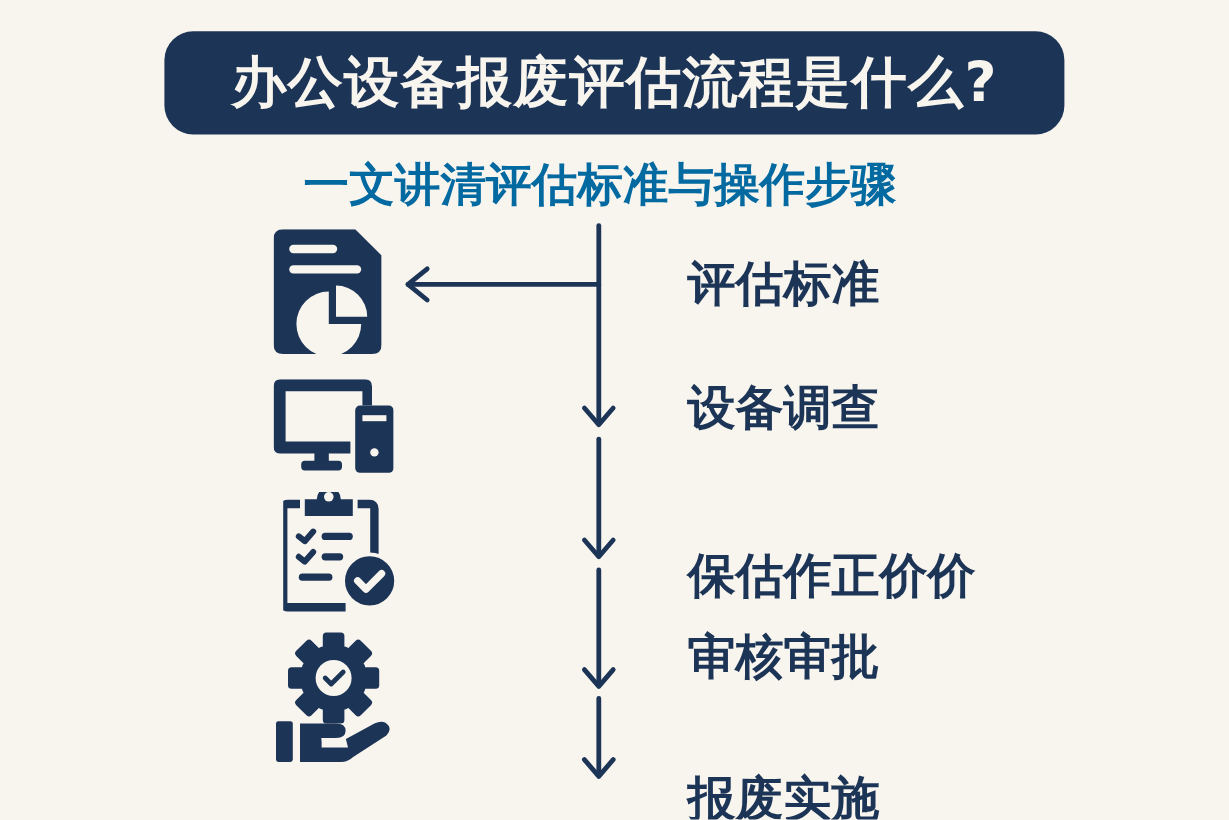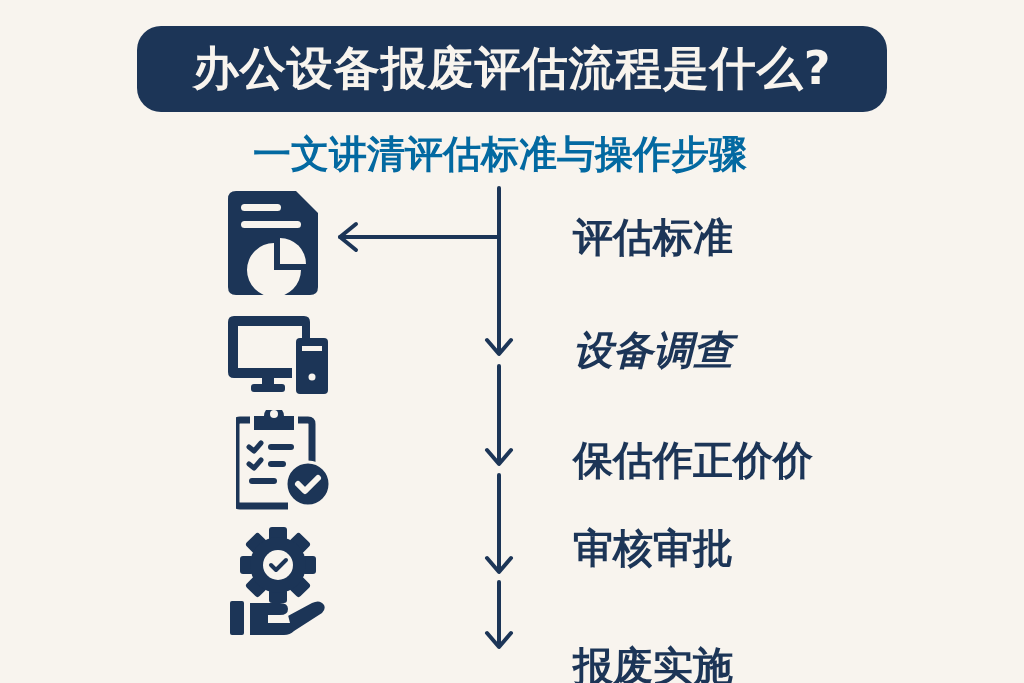--- a/index.html
+++ b/index.html
@@ -106,16 +106,16 @@
     </g>
     <circle r="15" fill="#f8f4ee"></circle>
     <polyline points="-7,0 -2,5 8,-5" fill="none" stroke="#1c3557" stroke-width="4" stroke-linecap="round" stroke-linejoin="round"></polyline>
   </g>
   <rect x="2" y="78" width="14" height="34" rx="2" fill="#1c3557"></rect>
   <path d="M22 80 H52 Q60 80 60 86 Q60 92 52 92 H40 L40 94 H58 L84 80 Q92 76 96 82 Q98 86 94 90 L66 108 Q62 112 56 112 H22 Z" fill="#1c3557"></path>
   <path d="M40 92 H60 L62 100 H40 Z" fill="#f8f4ee"></path>
 </svg>
 
 <div class="step-label" style="top:213px;">评估标准</div>
-<div class="step-label" style="top:326px;font-style:italic;">设备调查</div>
-<div class="step-label" style="top:436px;">保估作正价价</div>
+<div class="step-label" style="top:316px;">设备调查</div>
+<div class="step-label" style="top:456px;">保估作正价价</div>
 <div class="step-label" style="top:524px;">审核审批</div>
 <div class="step-label" style="top:642px;">报废实施</div>
 
 </body></html>

